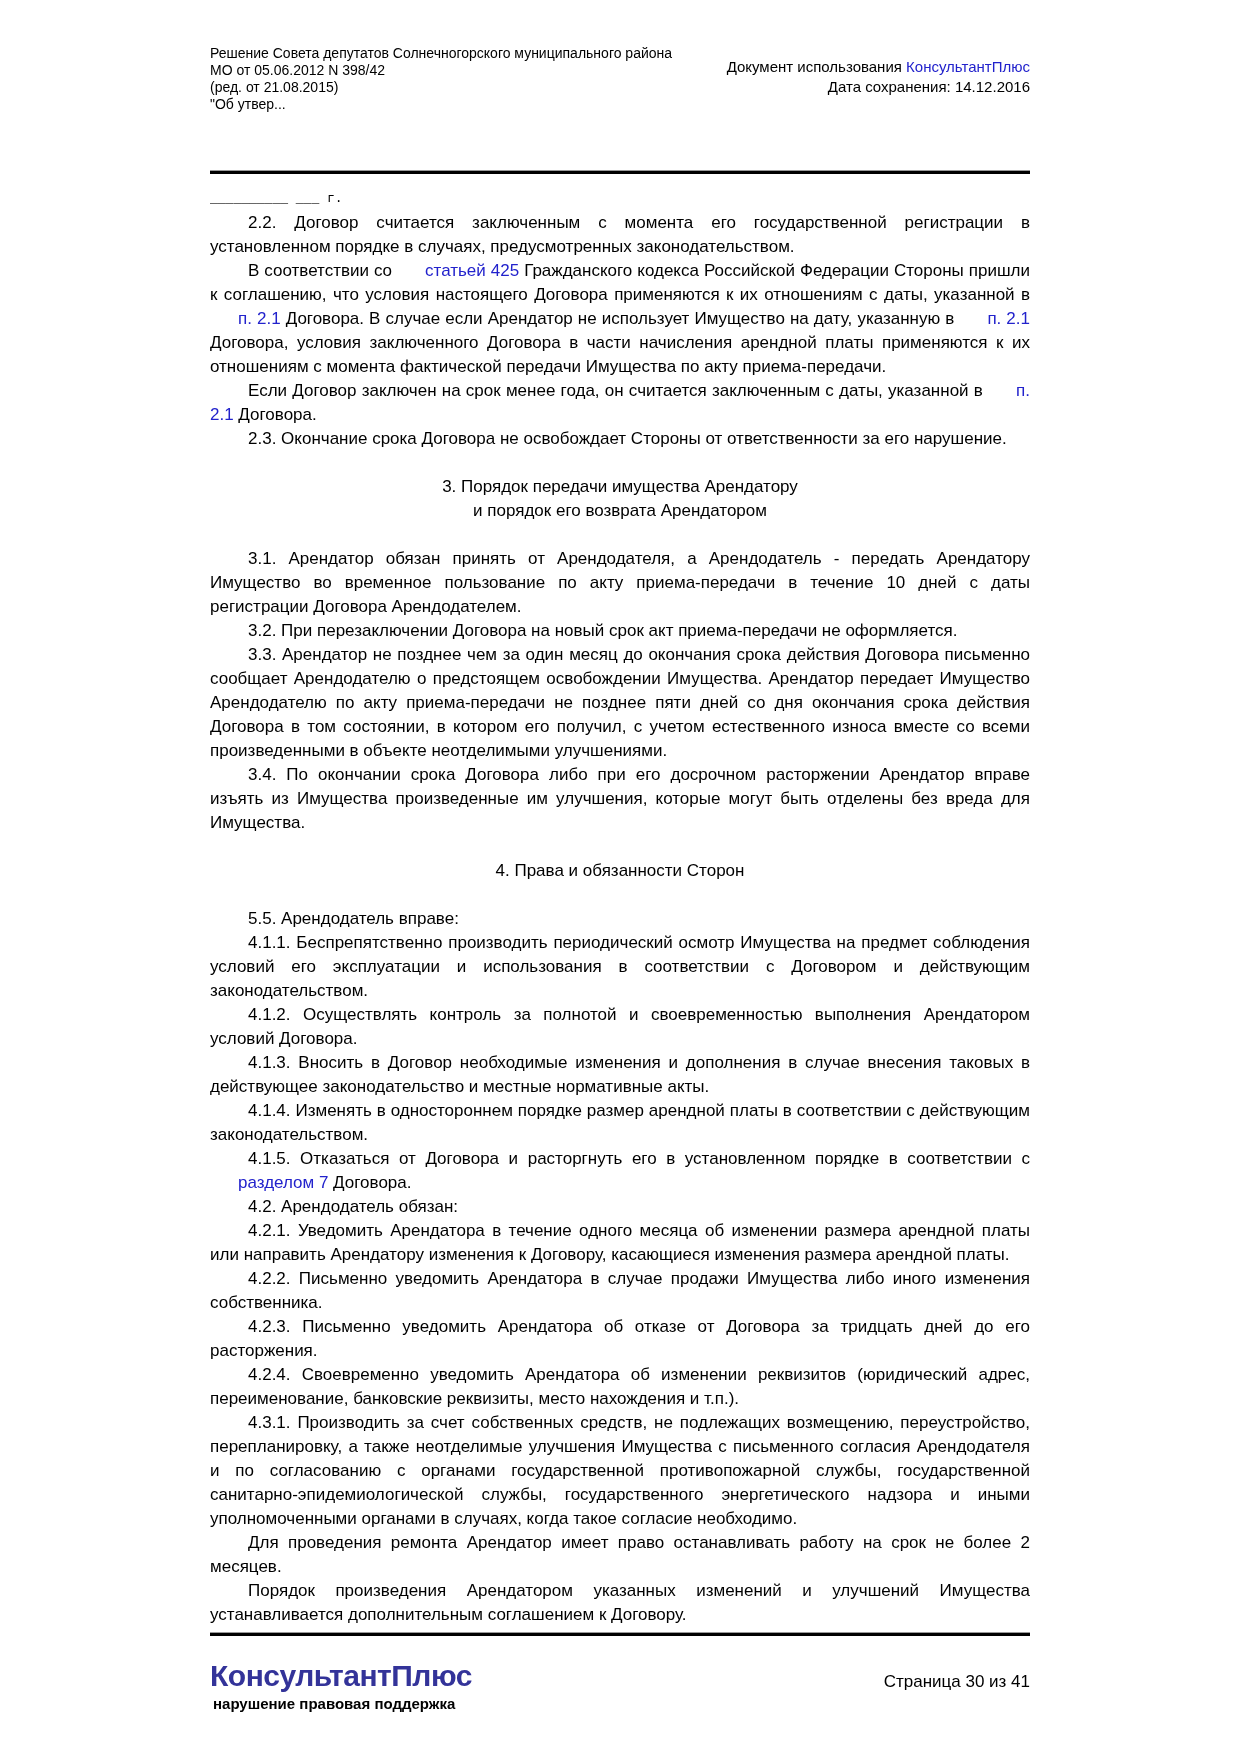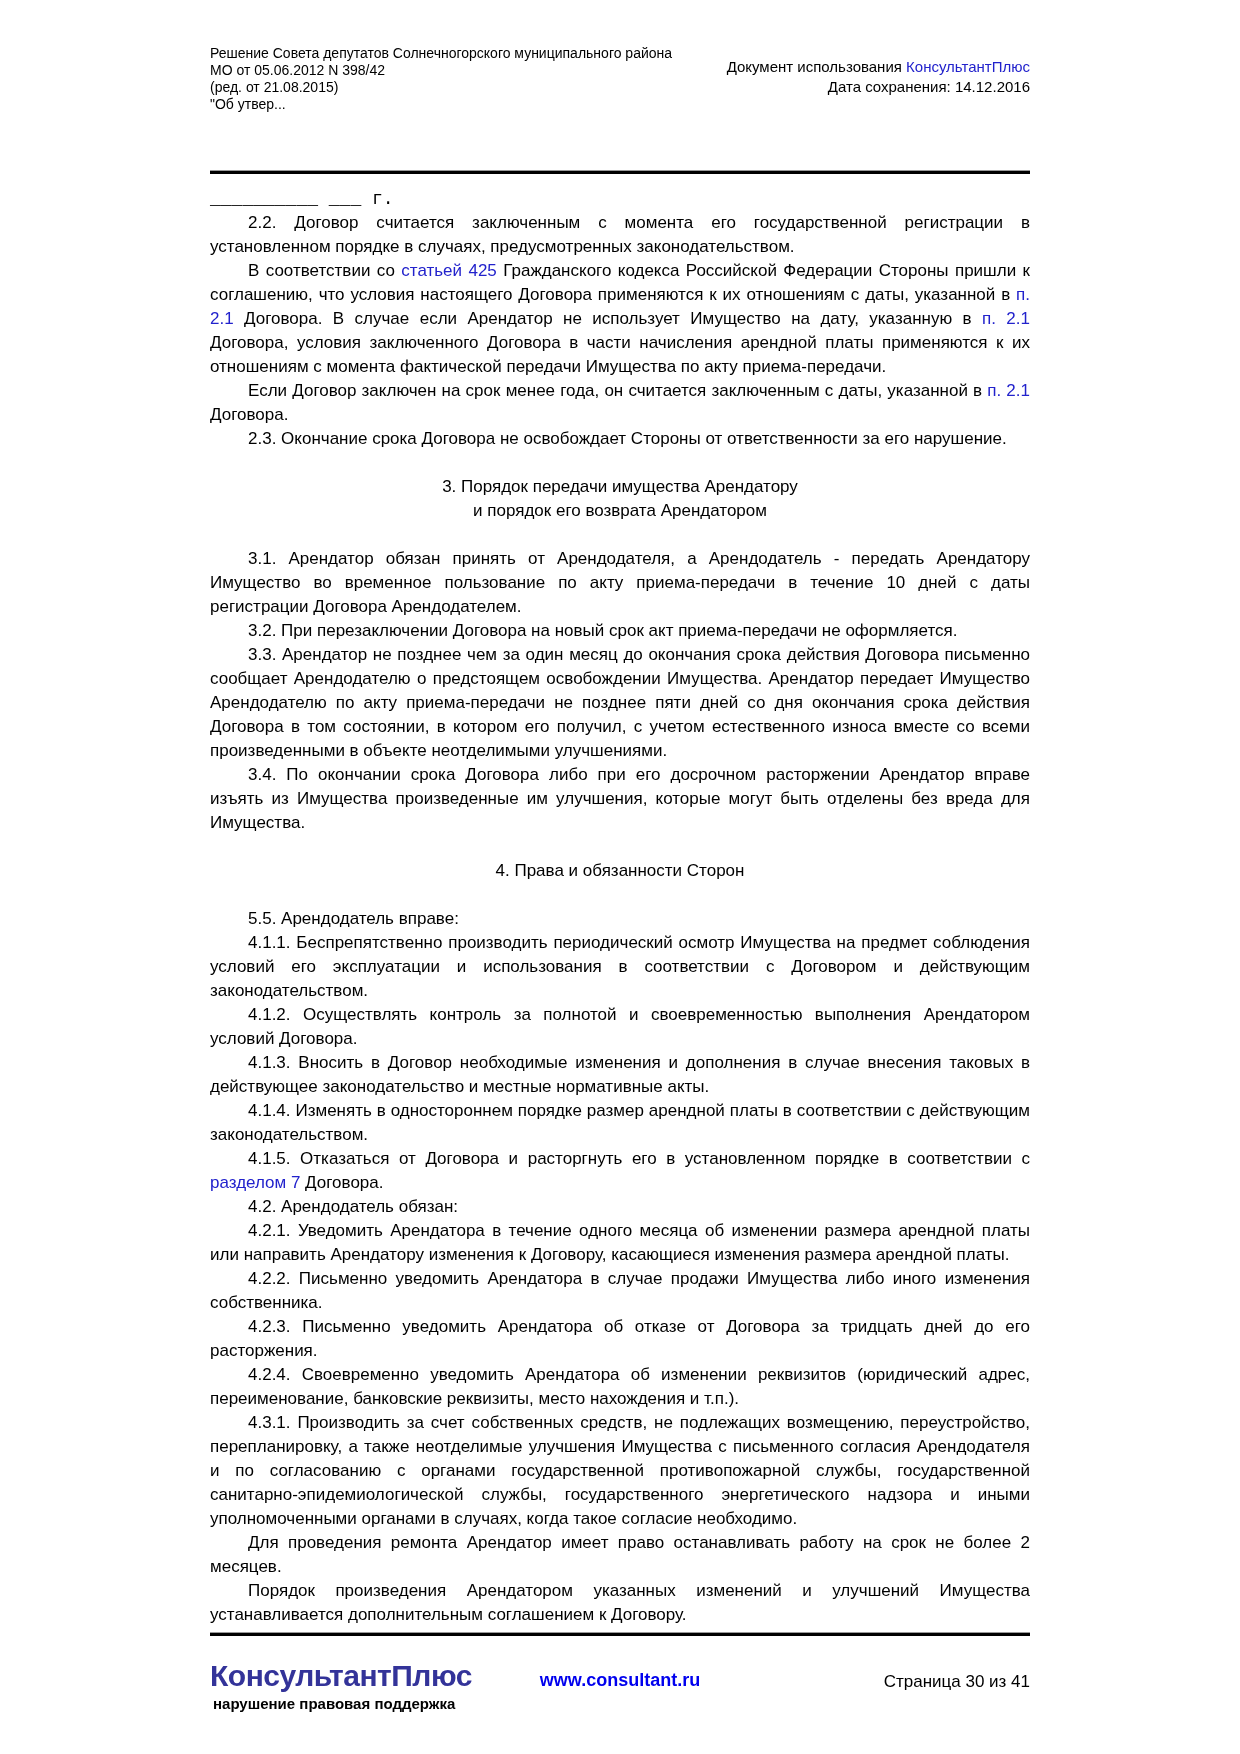--- a/index.html
+++ b/index.html
@@ -29,28 +29,28 @@
 
   
   .doc-body {
     margin-top: 13px;
     font-size: 17px;
     line-height: 24px;
     text-align: justify;
   }
   .mono-line {
     font-family: "Liberation Mono", "DejaVu Sans Mono", monospace;
-    font-size: 18px;
+    font-size: 13px;
     line-height: 24px;
     white-space: pre;
     text-align: left;
   }
   .para { margin: 0; text-indent: 38px; }
   .heading { text-align: center; margin: 24px 0; text-indent: 0; }
-  .doc-link { color: var(--link-blue, #2222cc); cursor: pointer; }
+  .doc-link { color: var(--link-blue, #2222cc); cursor: pointer; margin-left: 28px; }
 
   
   .footer {
     position: absolute;
     left: 100px;
     right: 100px;
     bottom: 42px;
     display: flex;
     justify-content: space-between;
     align-items: flex-end;
@@ -120,19 +120,16 @@
       <p class="para">Порядок произведения Арендатором указанных изменений и улучшений Имущества устанавливается дополнительным соглашением к Договору.</p>
     </div>
 
   <div class="rule rule-bottom"></div>
 
   <div class="footer">
     <div class="footer-left">
       <div class="logo-title">КонсультантПлюс</div>
       <div class="logo-subtitle">нарушение правовая поддержка</div>
     </div>
-    <div class="footer-center">
-      <span class="site-link">www.consultant.ru</span>
-    </div>
     <div class="footer-right">Страница 30 из 41</div>
   </div>
 
 </div>
 
 </body></html>

